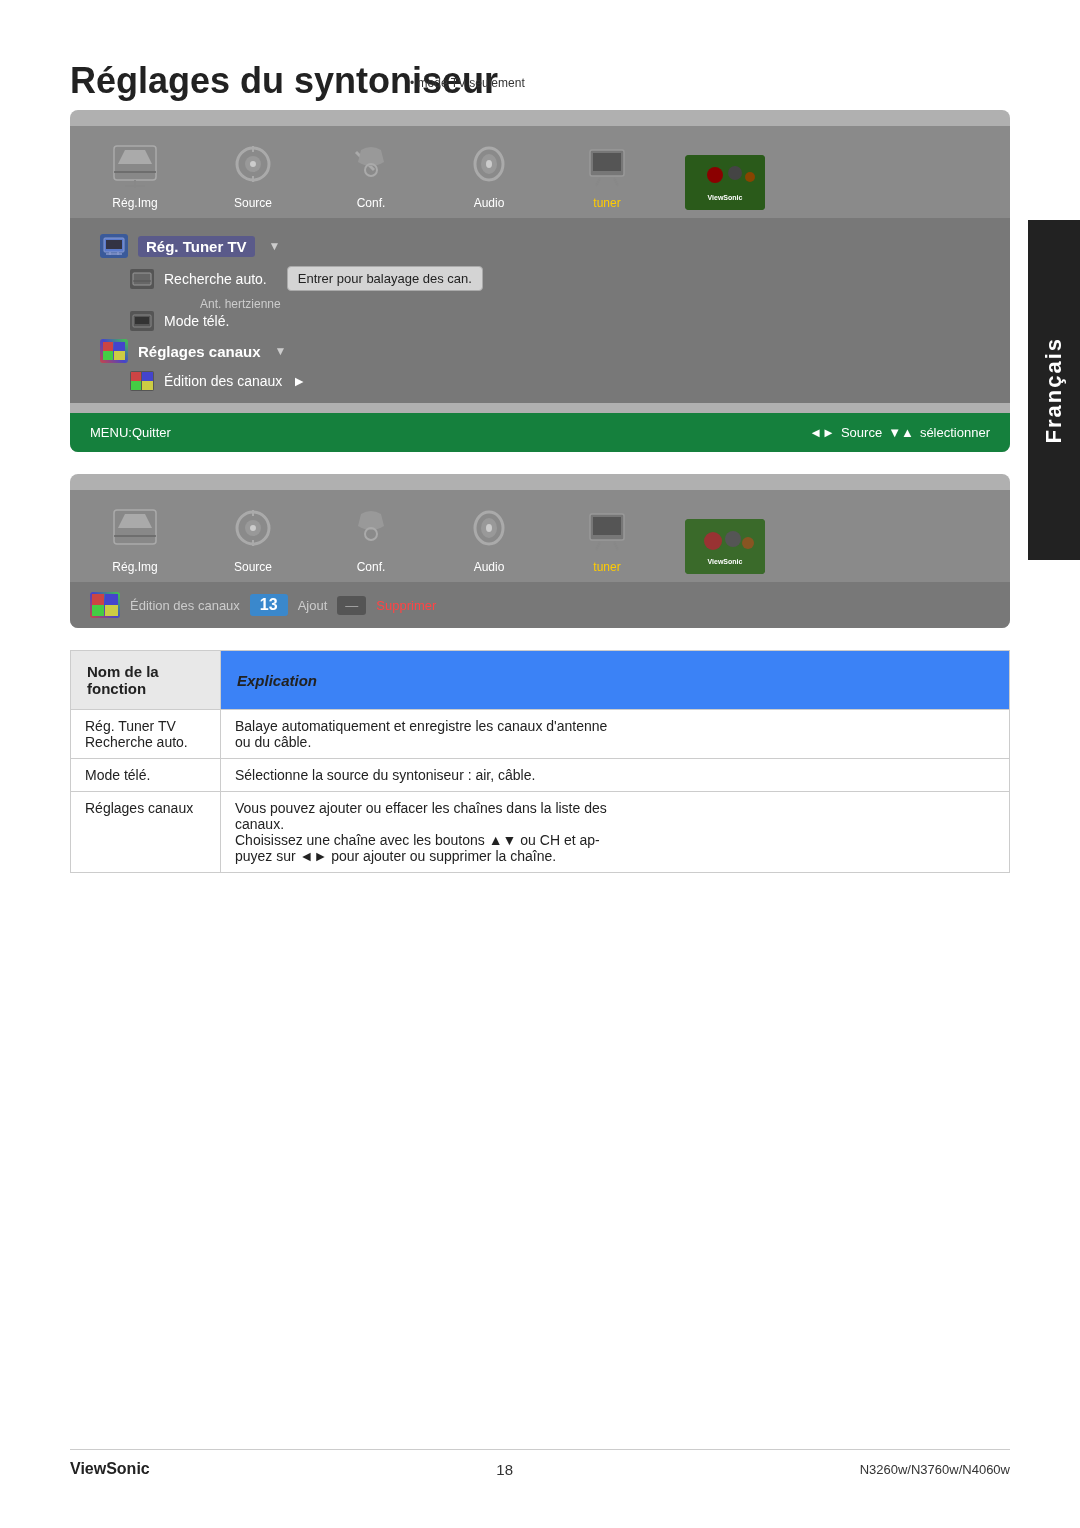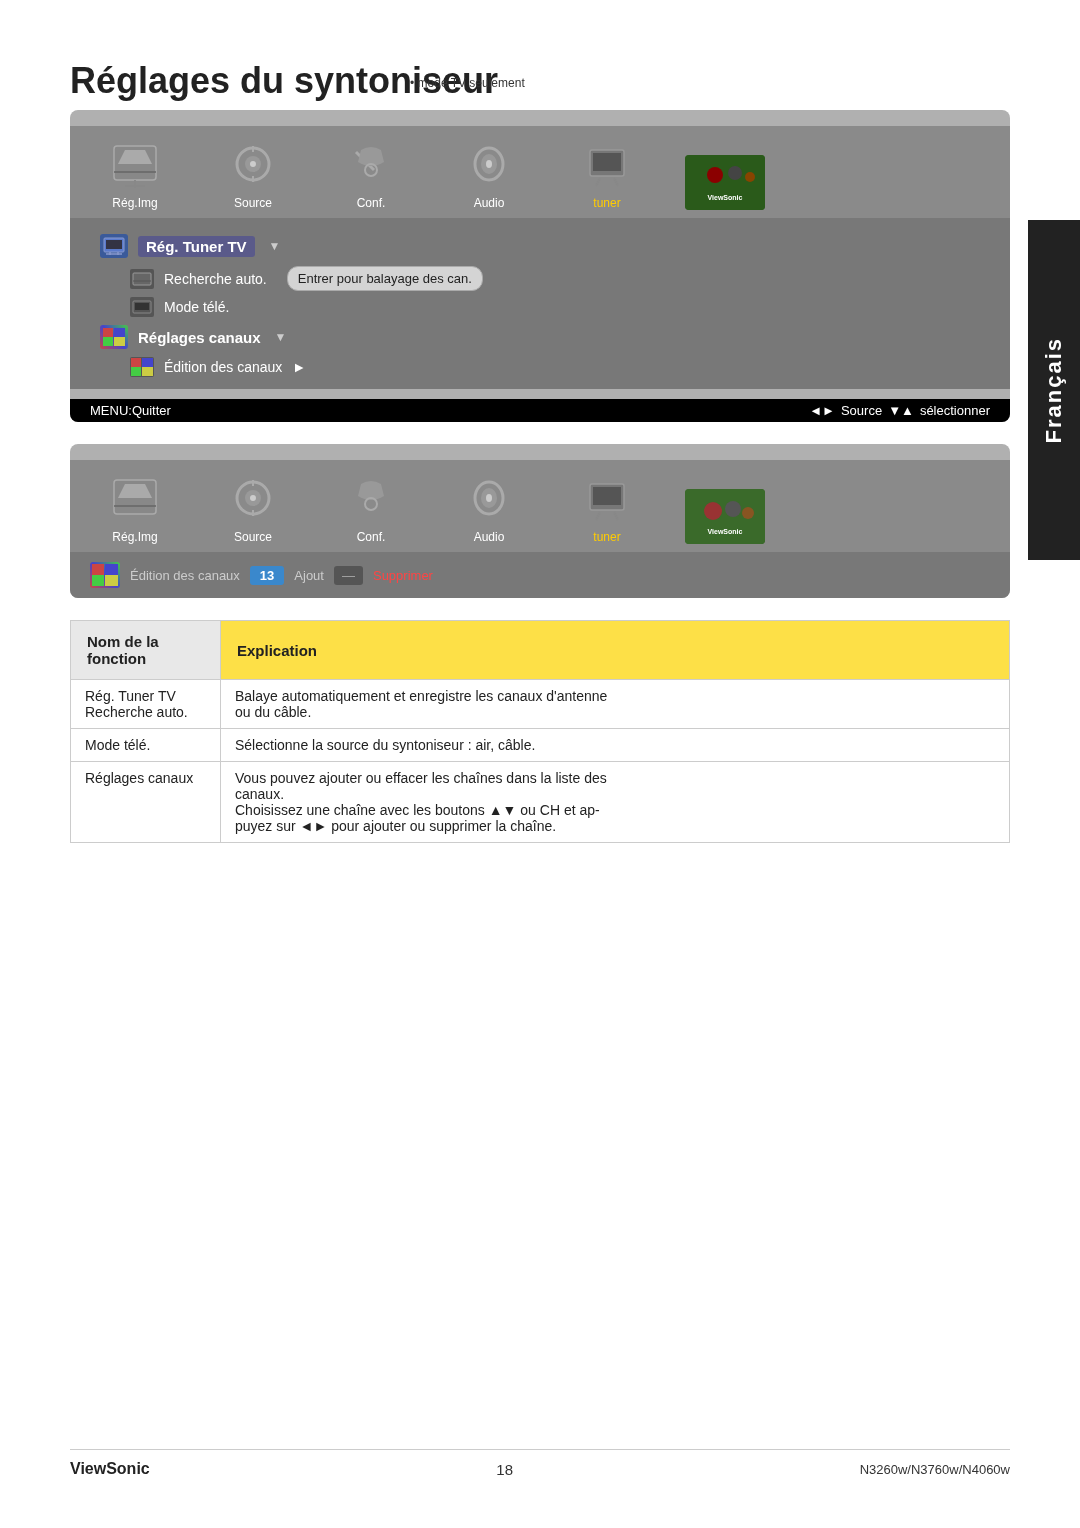--- a/index.html
+++ b/index.html
@@ -170,21 +170,21 @@
       font-size: 10px;
       color: #aaaaaa;
     }
     .sub-item-text {
       color: #ffffff;
       font-size: 14px;
     }
     .popup-box {
       background: #d4d4d4;
       border: 1px solid #aaaaaa;
-      border-radius: 11px;
+      border-radius: 4px;
       padding: 4px 10px;
       font-size: 13px;
       color: #222222;
       margin-left: 10px;
     }
     .popup-sub {
       color: #cccccc;
       font-size: 12px;
       margin-left: 100px;
       margin-top: 2px;
@@ -202,22 +202,22 @@
     .edition-arrow {
       color: #ffffff;
       font-size: 14px;
     }
 
     
     .nav-bar {
       display: flex;
       align-items: center;
       justify-content: space-between;
-      background: #000000;
-      padding: 4px 20px;
+      background: #15803d;
+      padding: 12px 20px;
       margin-top: 10px;
     }
     .nav-item {
       display: flex;
       align-items: center;
       gap: 6px;
       color: #ffffff;
       font-size: 13px;
     }
     .nav-arrows-pair {
@@ -249,21 +249,21 @@
       justify-content: center;
       font-size: 10px;
       color: white;
     }
     .edition-text { color: #cccccc; font-size: 13px; }
     .channel-badge {
       background: #3a88cc;
       color: #ffffff;
       padding: 2px 10px;
       border-radius: 3px;
-      font-size: 13px;
+      font-size: 16px;
       font-weight: bold;
     }
     .ajout-text { color: #cccccc; font-size: 13px; }
     .minus-box {
       background: #555555;
       color: #aaaaaa;
       padding: 2px 8px;
       border-radius: 3px;
       font-size: 13px;
     }
@@ -282,21 +282,22 @@
     .info-table th {
       background: #e8e8e8;
       padding: 12px 16px;
       text-align: left;
       border: 1px solid #cccccc;
       font-size: 15px;
       font-weight: bold;
       color: #222222;
     }
     .info-table th.explication-header {
-      background: #fde047;
+      background: #3b82f6;
+      font-style: italic;
     }
     .info-table td {
       padding: 8px 14px;
       border: 1px solid #cccccc;
       vertical-align: top;
       color: #222222;
     }
     .info-table td.name-col {
       font-weight: normal;
       width: 150px;
@@ -428,20 +429,21 @@
             <svg width="20" height="16" viewBox="0 0 20 16">
               <rect x="1" y="2" width="18" height="12" rx="1" fill="#666" stroke="#999" stroke-width="1"></rect>
               <line x1="1" y1="10" x2="19" y2="10" stroke="#555" stroke-width="1"></line>
             </svg>
           </div>
           <span class="sub-item-text">Recherche auto.</span>
           <div class="popup-box">
             <span>Entrer pour balayage des can.</span>
           </div>
         </div>
+        <div class="popup-sub">Ant. hertzienne</div>
 
         <div class="sub-item">
           <div class="sub-item-icon">
             <svg width="20" height="16" viewBox="0 0 20 16">
               <rect x="1" y="2" width="18" height="12" rx="1" fill="#555" stroke="#888" stroke-width="1"></rect>
               <rect x="3" y="4" width="14" height="7" fill="#333"></rect>
             </svg>
           </div>
           <span class="sub-item-text">Mode télé.</span>
         </div>

